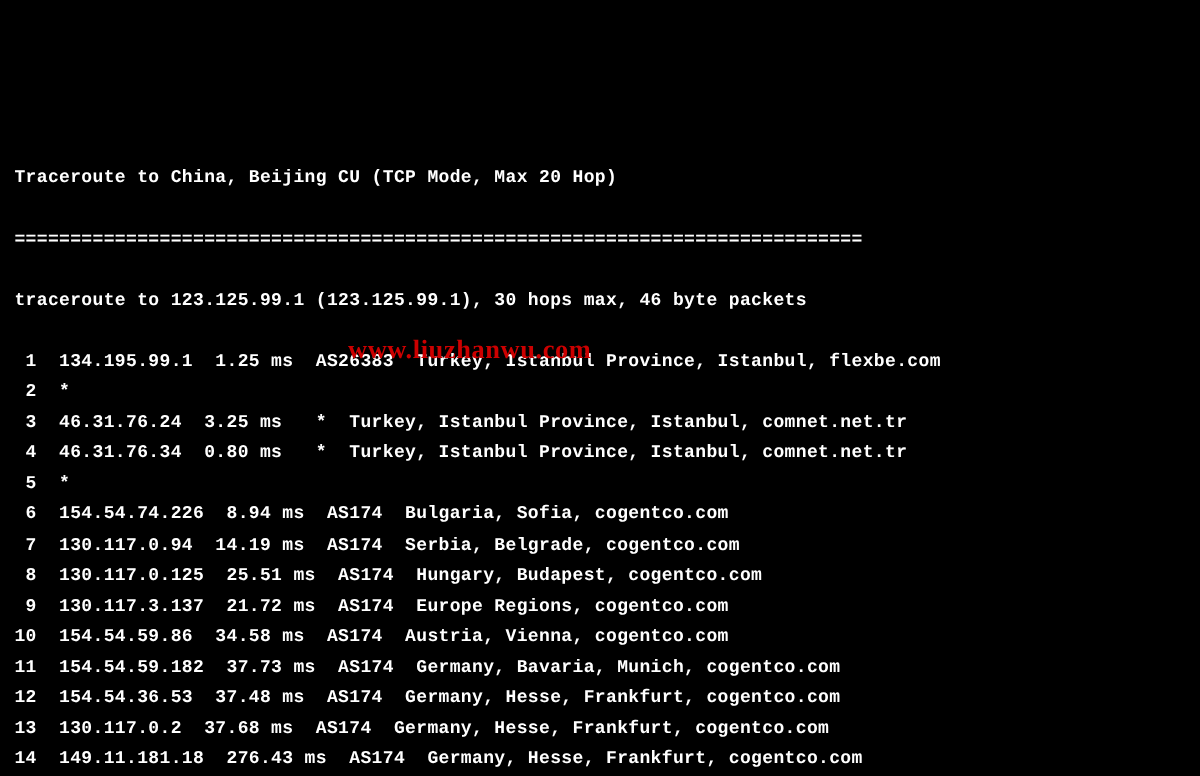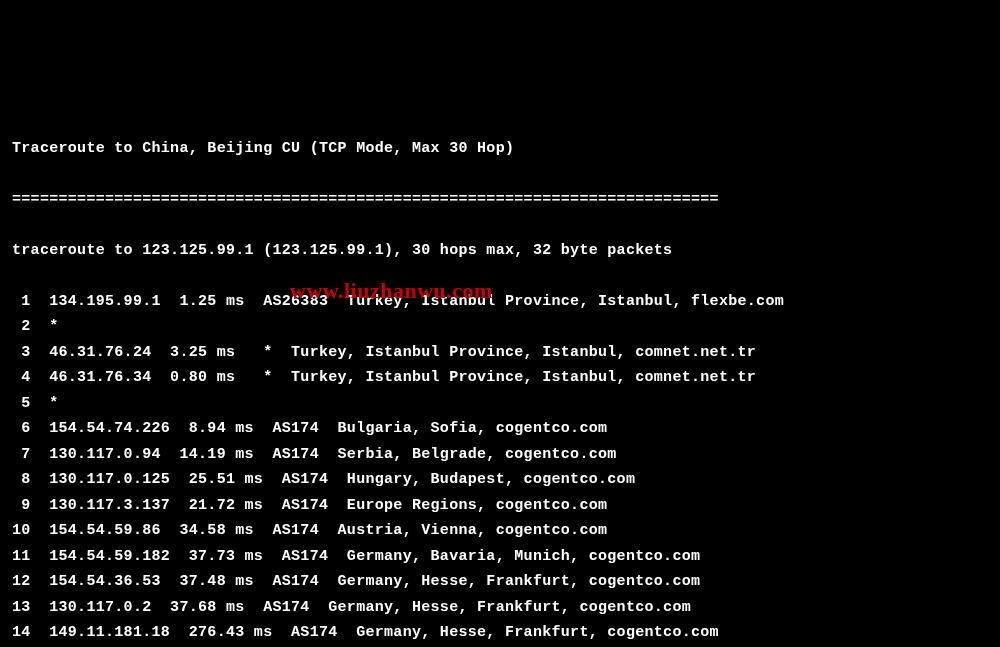--- a/index.html
+++ b/index.html
@@ -38,22 +38,22 @@
       letter-spacing: 0.5px;
       pointer-events: none;
     }
   </style>
 </head>
 <body>
 
 
 
 <div class="terminal">
-<div class="line">Traceroute to China, Beijing CU (TCP Mode, Max 30 Hop)</div>
+<div class="line">Traceroute to China, Beijing CU (TCP Mode, Max 20 Hop)</div>
 <div class="line">============================================================================</div>
-<div class="line">traceroute to 123.125.99.1 (123.125.99.1), 30 hops max, 32 byte packets</div>
+<div class="line">traceroute to 123.125.99.1 (123.125.99.1), 30 hops max, 46 byte packets</div>
 <div id="hops-container"><div class="line"> 1  134.195.99.1  1.25 ms  AS26383  Turkey, Istanbul Province, Istanbul, flexbe.com</div><div class="line"> 2  *</div><div class="line"> 3  46.31.76.24  3.25 ms   *  Turkey, Istanbul Province, Istanbul, comnet.net.tr</div><div class="line"> 4  46.31.76.34  0.80 ms   *  Turkey, Istanbul Province, Istanbul, comnet.net.tr</div><div class="line"> 5  *</div><div class="line"> 6  154.54.74.226  8.94 ms  AS174  Bulgaria, Sofia, cogentco.com</div><div class="line"> 7  130.117.0.94  14.19 ms  AS174  Serbia, Belgrade, cogentco.com</div><div class="line"> 8  130.117.0.125  25.51 ms  AS174  Hungary, Budapest, cogentco.com</div><div class="line"> 9  130.117.3.137  21.72 ms  AS174  Europe Regions, cogentco.com</div><div class="line">10  154.54.59.86  34.58 ms  AS174  Austria, Vienna, cogentco.com</div><div class="line">11  154.54.59.182  37.73 ms  AS174  Germany, Bavaria, Munich, cogentco.com</div><div class="line">12  154.54.36.53  37.48 ms  AS174  Germany, Hesse, Frankfurt, cogentco.com</div><div class="line">13  130.117.0.2  37.68 ms  AS174  Germany, Hesse, Frankfurt, cogentco.com</div><div class="line">14  149.11.181.18  276.43 ms  AS174  Germany, Hesse, Frankfurt, cogentco.com</div><div class="line">15  219.158.11.153  272.52 ms  AS4837  China, Beijing, ChinaUnicom</div></div>
 </div>
 
 <div class="watermark">www.liuzhanwu.com</div>
 
 
 
 
 </body></html>

